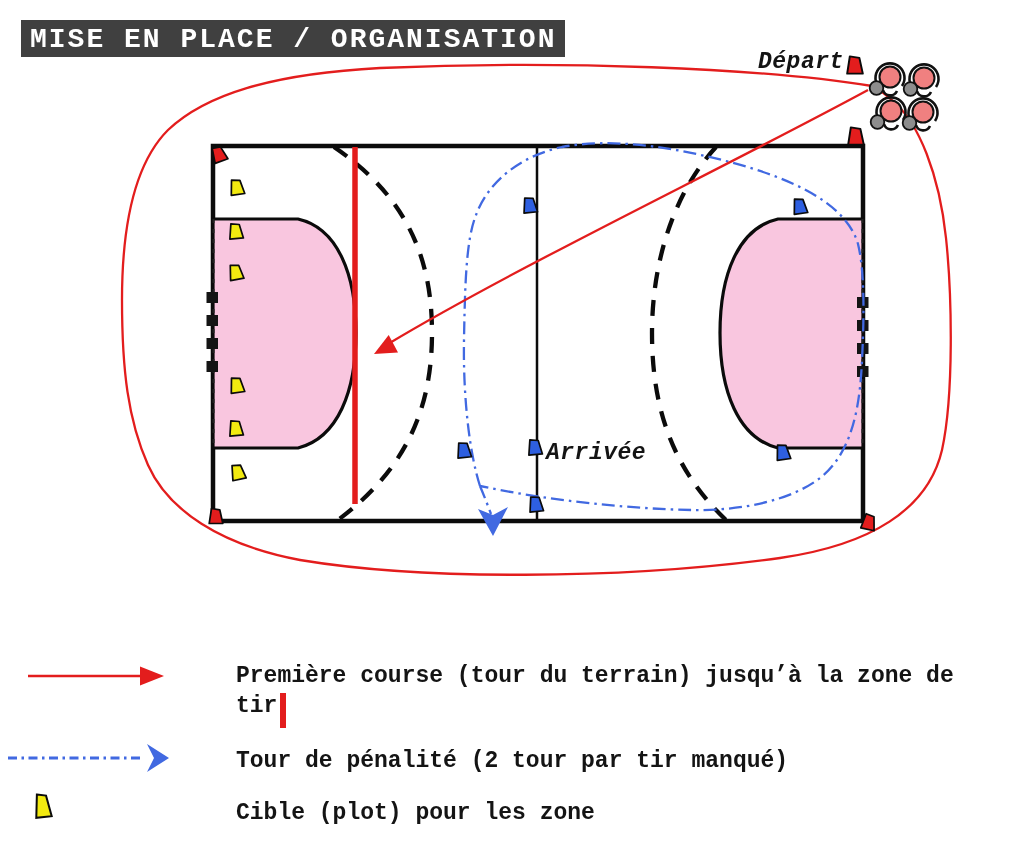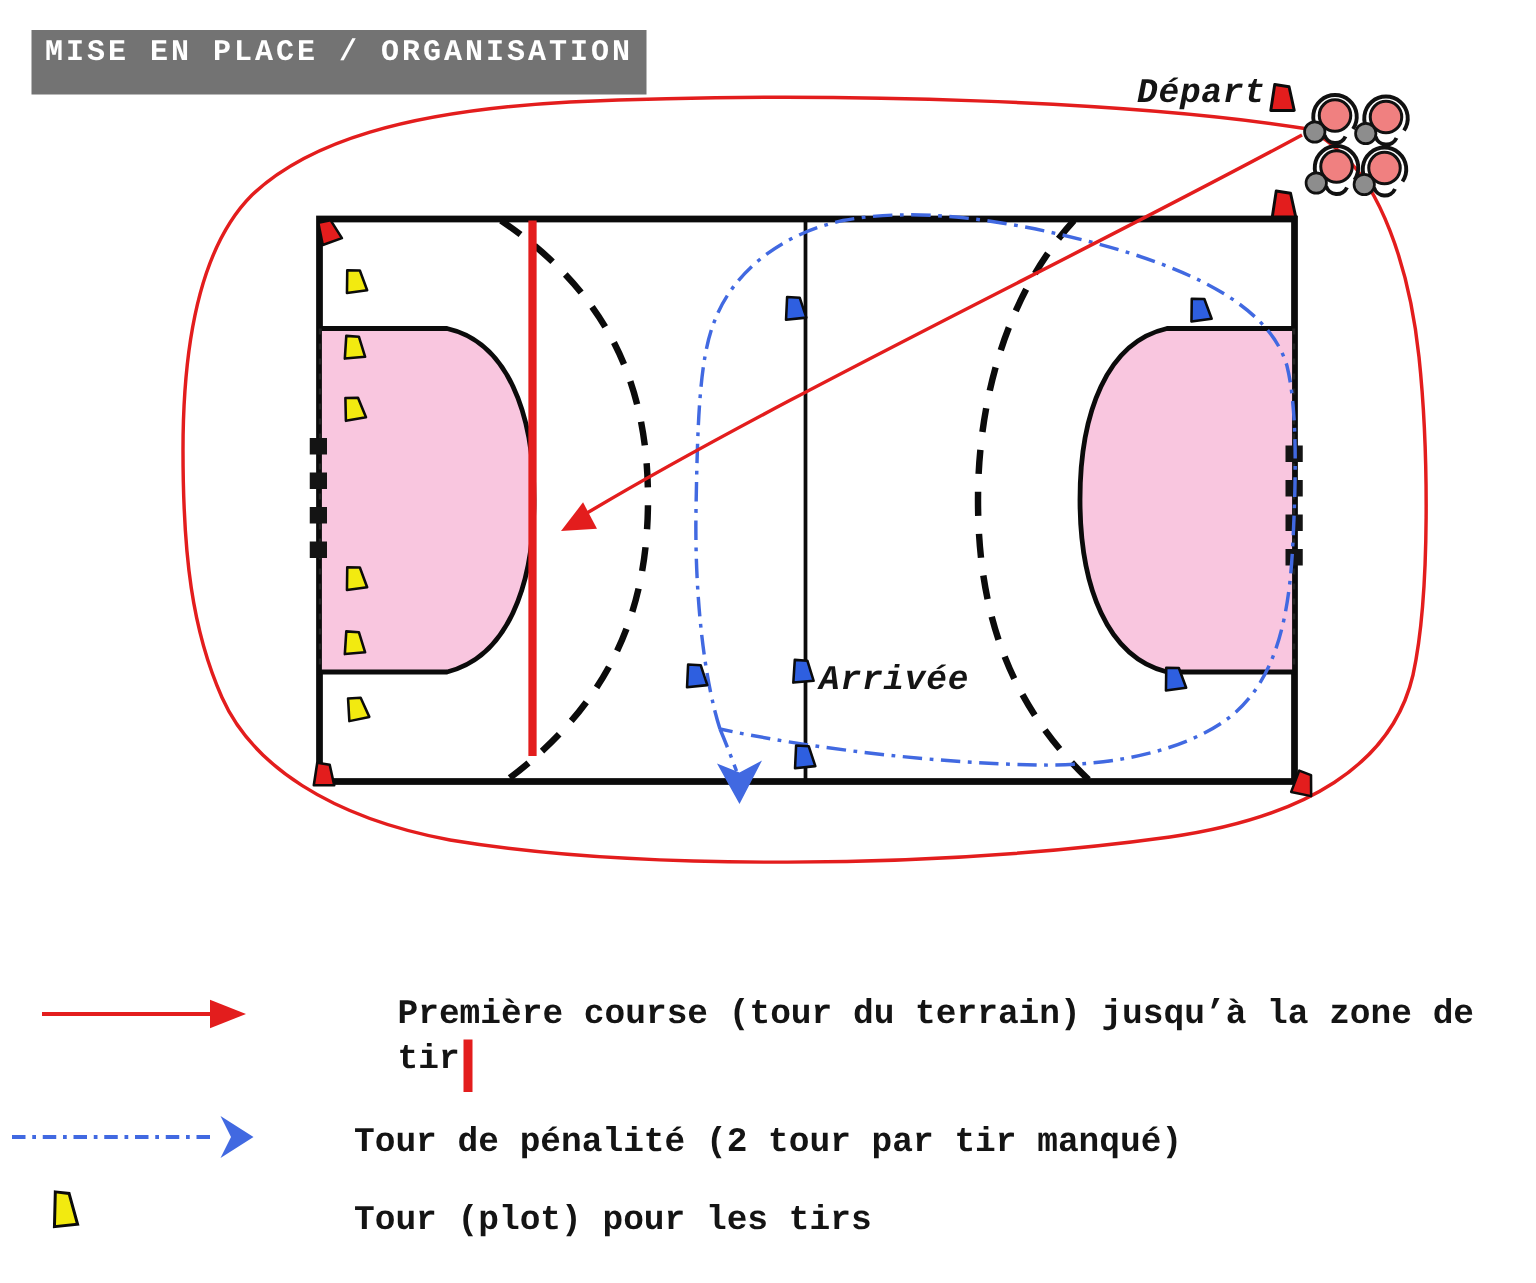--- a/index.html
+++ b/index.html
@@ -3,32 +3,32 @@
 <meta charset="utf-8">
 <style>
   html,body{margin:0;padding:0;}
   body{
     width:1024px;height:855px;position:relative;background:#ffffff;
     font-family:"Liberation Mono","DejaVu Sans Mono",monospace;
     overflow:hidden;
   }
   .title-bar{
     position:absolute;left:21px;top:20px;
-    background:#737373;color:#ffffff;
-    font-weight:bold;font-size:20px;letter-spacing:2px;
-    padding:4px 9px 16px 9px;white-space:nowrap;
+    background:#404040;color:#ffffff;
+    font-weight:bold;font-size:28px;letter-spacing:2px;
+    padding:4px 9px 2px 9px;white-space:nowrap;
   }
   #diagram{position:absolute;left:0;top:0;}
   .legend-text{
     position:absolute;left:236px;
     font-weight:bold;font-size:23px;line-height:30px;color:#141414;
     letter-spacing:0px;
   }
   .legend-text .txt{white-space:pre-wrap;}
-  #legend-row-1{top:661px;width:742px;margin-left:29px;}
+  #legend-row-1{top:661px;width:742px;}
   #legend-row-2{top:746px;width:760px;white-space:nowrap;}
   #legend-row-3{top:798px;width:600px;white-space:nowrap;}
   .tir-bar{
     display:inline-block;width:6px;height:35px;background:#e31d1d;
     margin-left:3px;vertical-align:top;position:relative;top:2px;
   }
   .legend-icon{position:absolute;}
   #legend-icon-1{left:22px;top:663px;}
   #legend-icon-2{left:4px;top:742px;}
   #legend-icon-3{left:28px;top:789px;}
@@ -137,13 +137,13 @@
 
 <svg class="legend-icon" id="legend-icon-2" width="170" height="32" viewBox="0 0 170 32">
   <line x1="4" y1="16" x2="138" y2="16" stroke="#4169e1" stroke-width="2.8" stroke-dasharray="9 4.5 2.5 4.5"></line>
   <path d="M143,2 L165,16 L143,30 L150,16 Z" fill="#4169e1"></path>
 </svg>
 <div class="legend-text" id="legend-row-2"><span class="txt">Tour de pénalité (2 tour par tir manqué)</span></div>
 
 <svg class="legend-icon" id="legend-icon-3" width="32" height="34" viewBox="0 0 32 34">
   <path d="M 10 5 L 19 7 L 22.5 28 L 7 28 Z" fill="#f2ea10" stroke="#0b0b0b" stroke-width="2" transform="rotate(-6 15 16)"></path>
 </svg>
-<div class="legend-text" id="legend-row-3"><span class="txt">Tour (plot) pour les tirs</span></div>
+<div class="legend-text" id="legend-row-3"><span class="txt">Cible (plot) pour les zone</span></div>
 
 </body></html>

